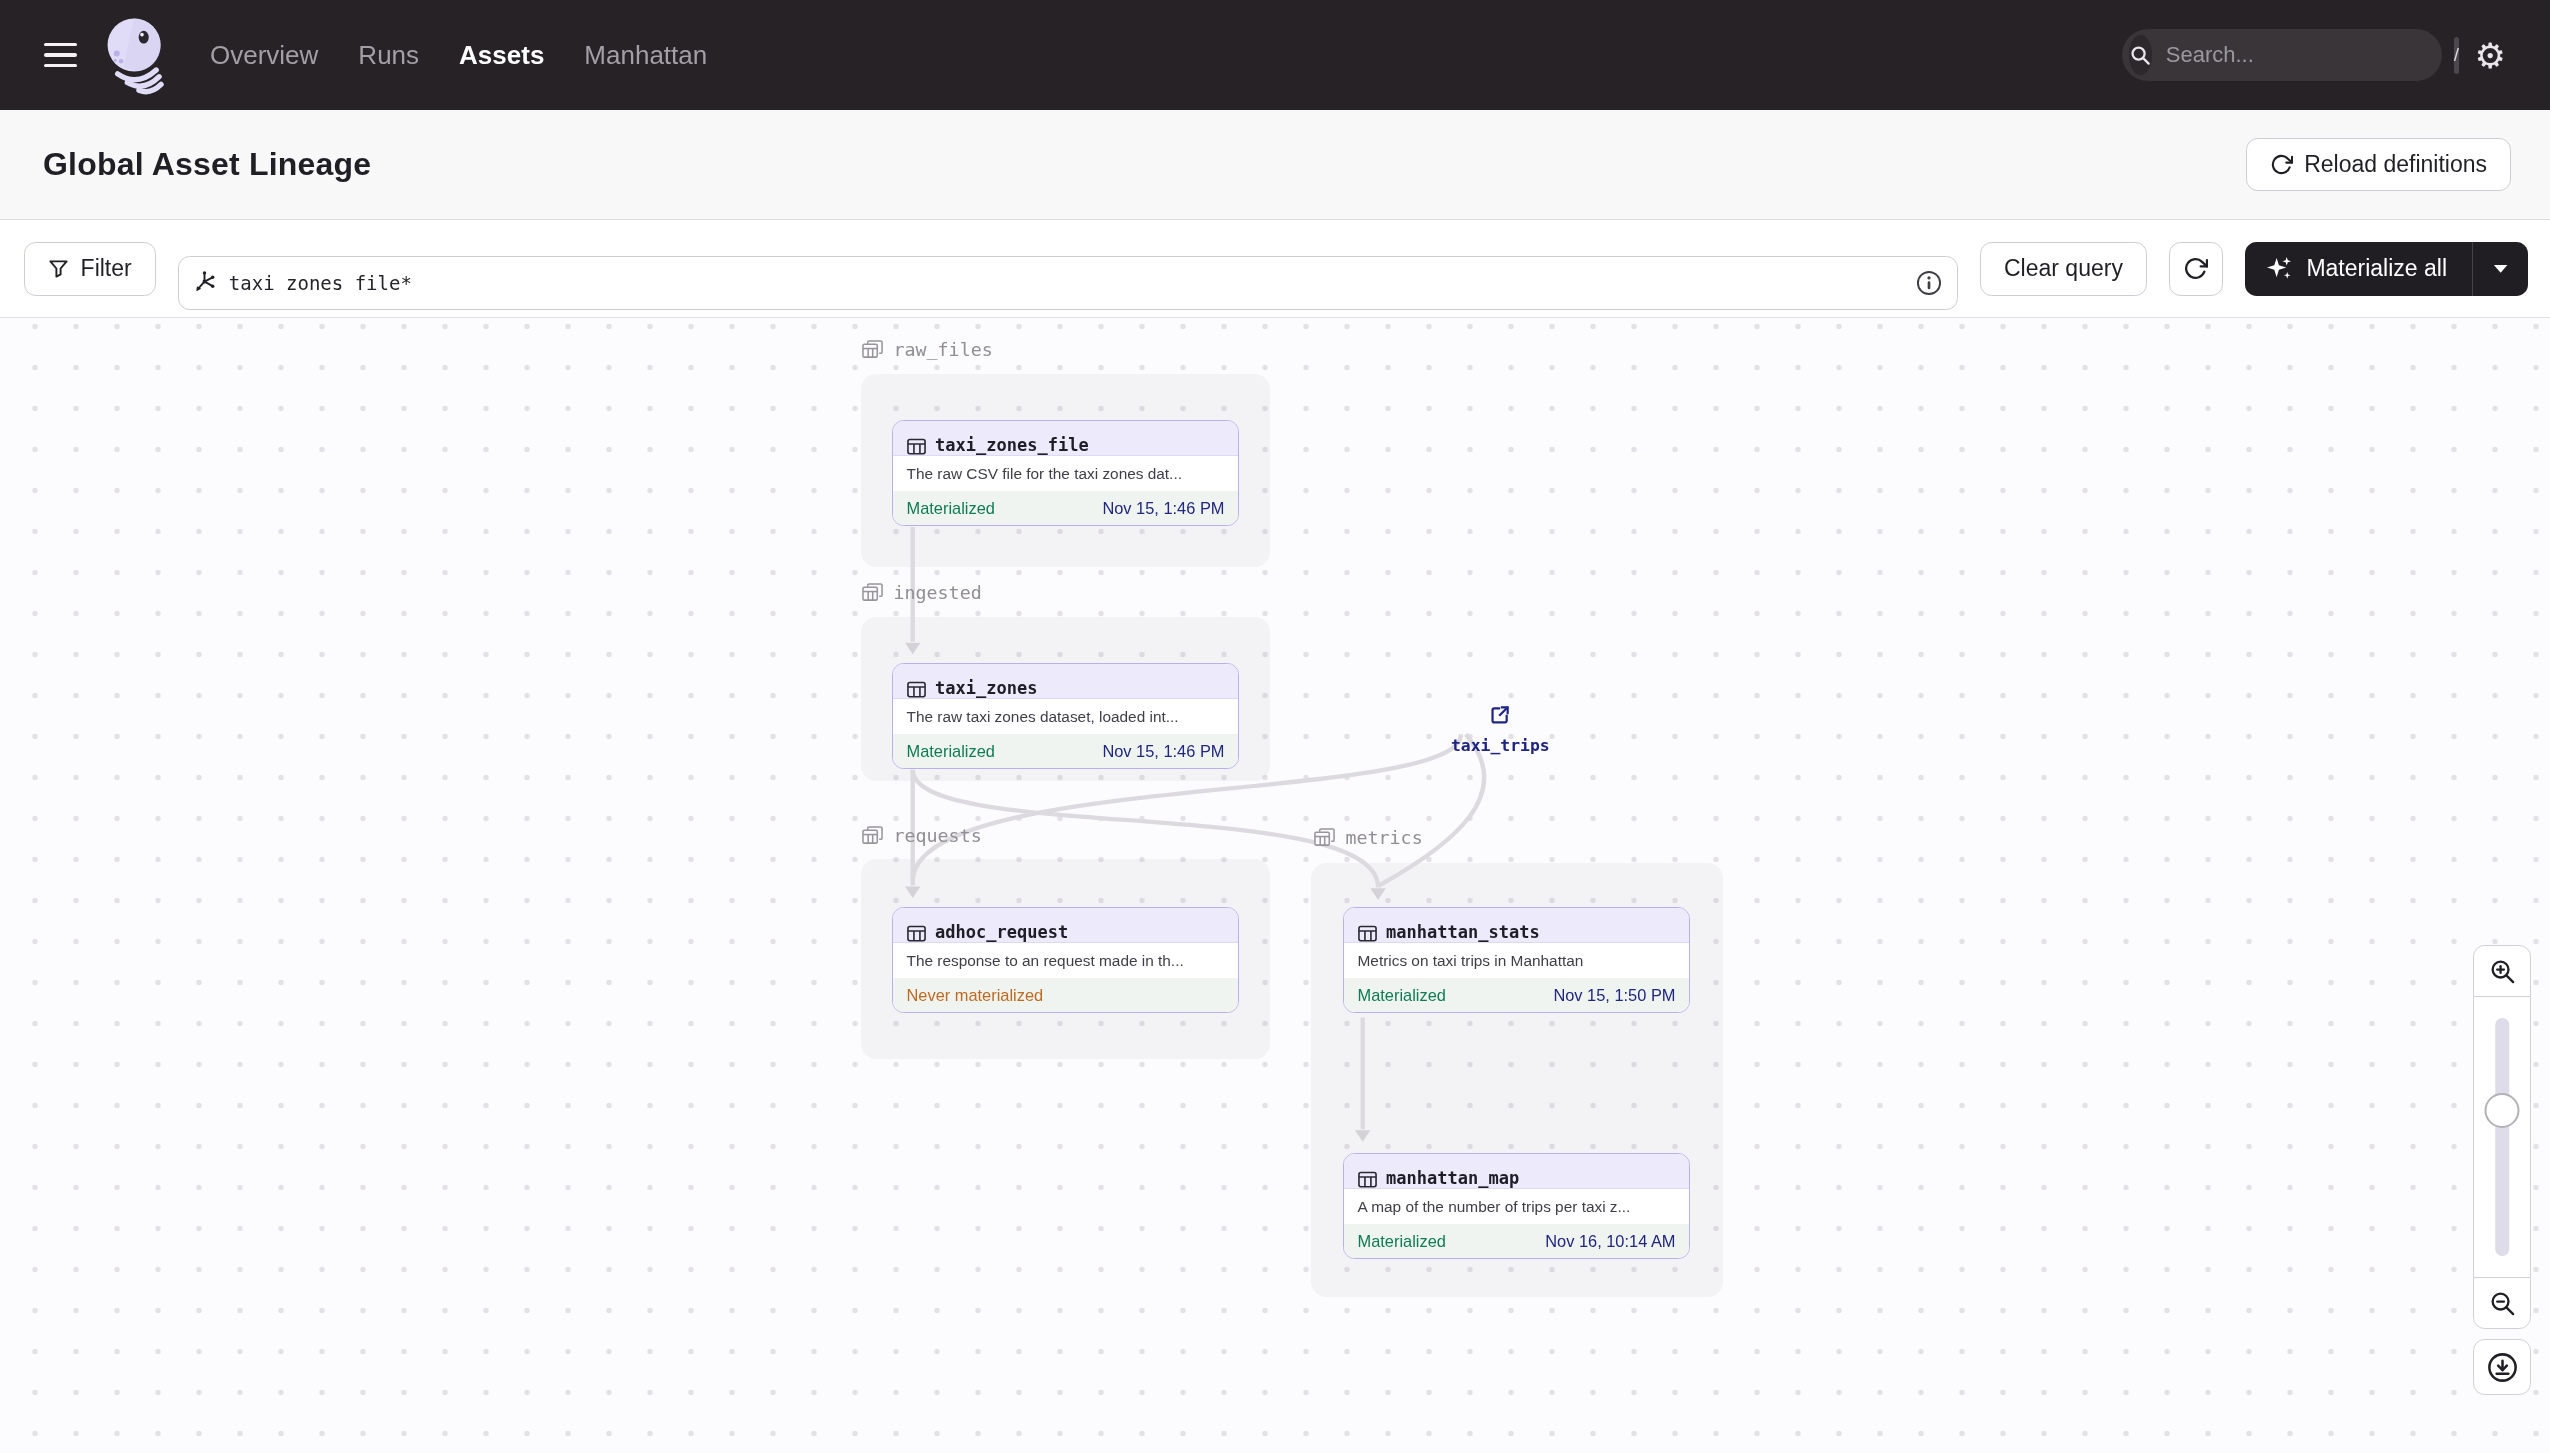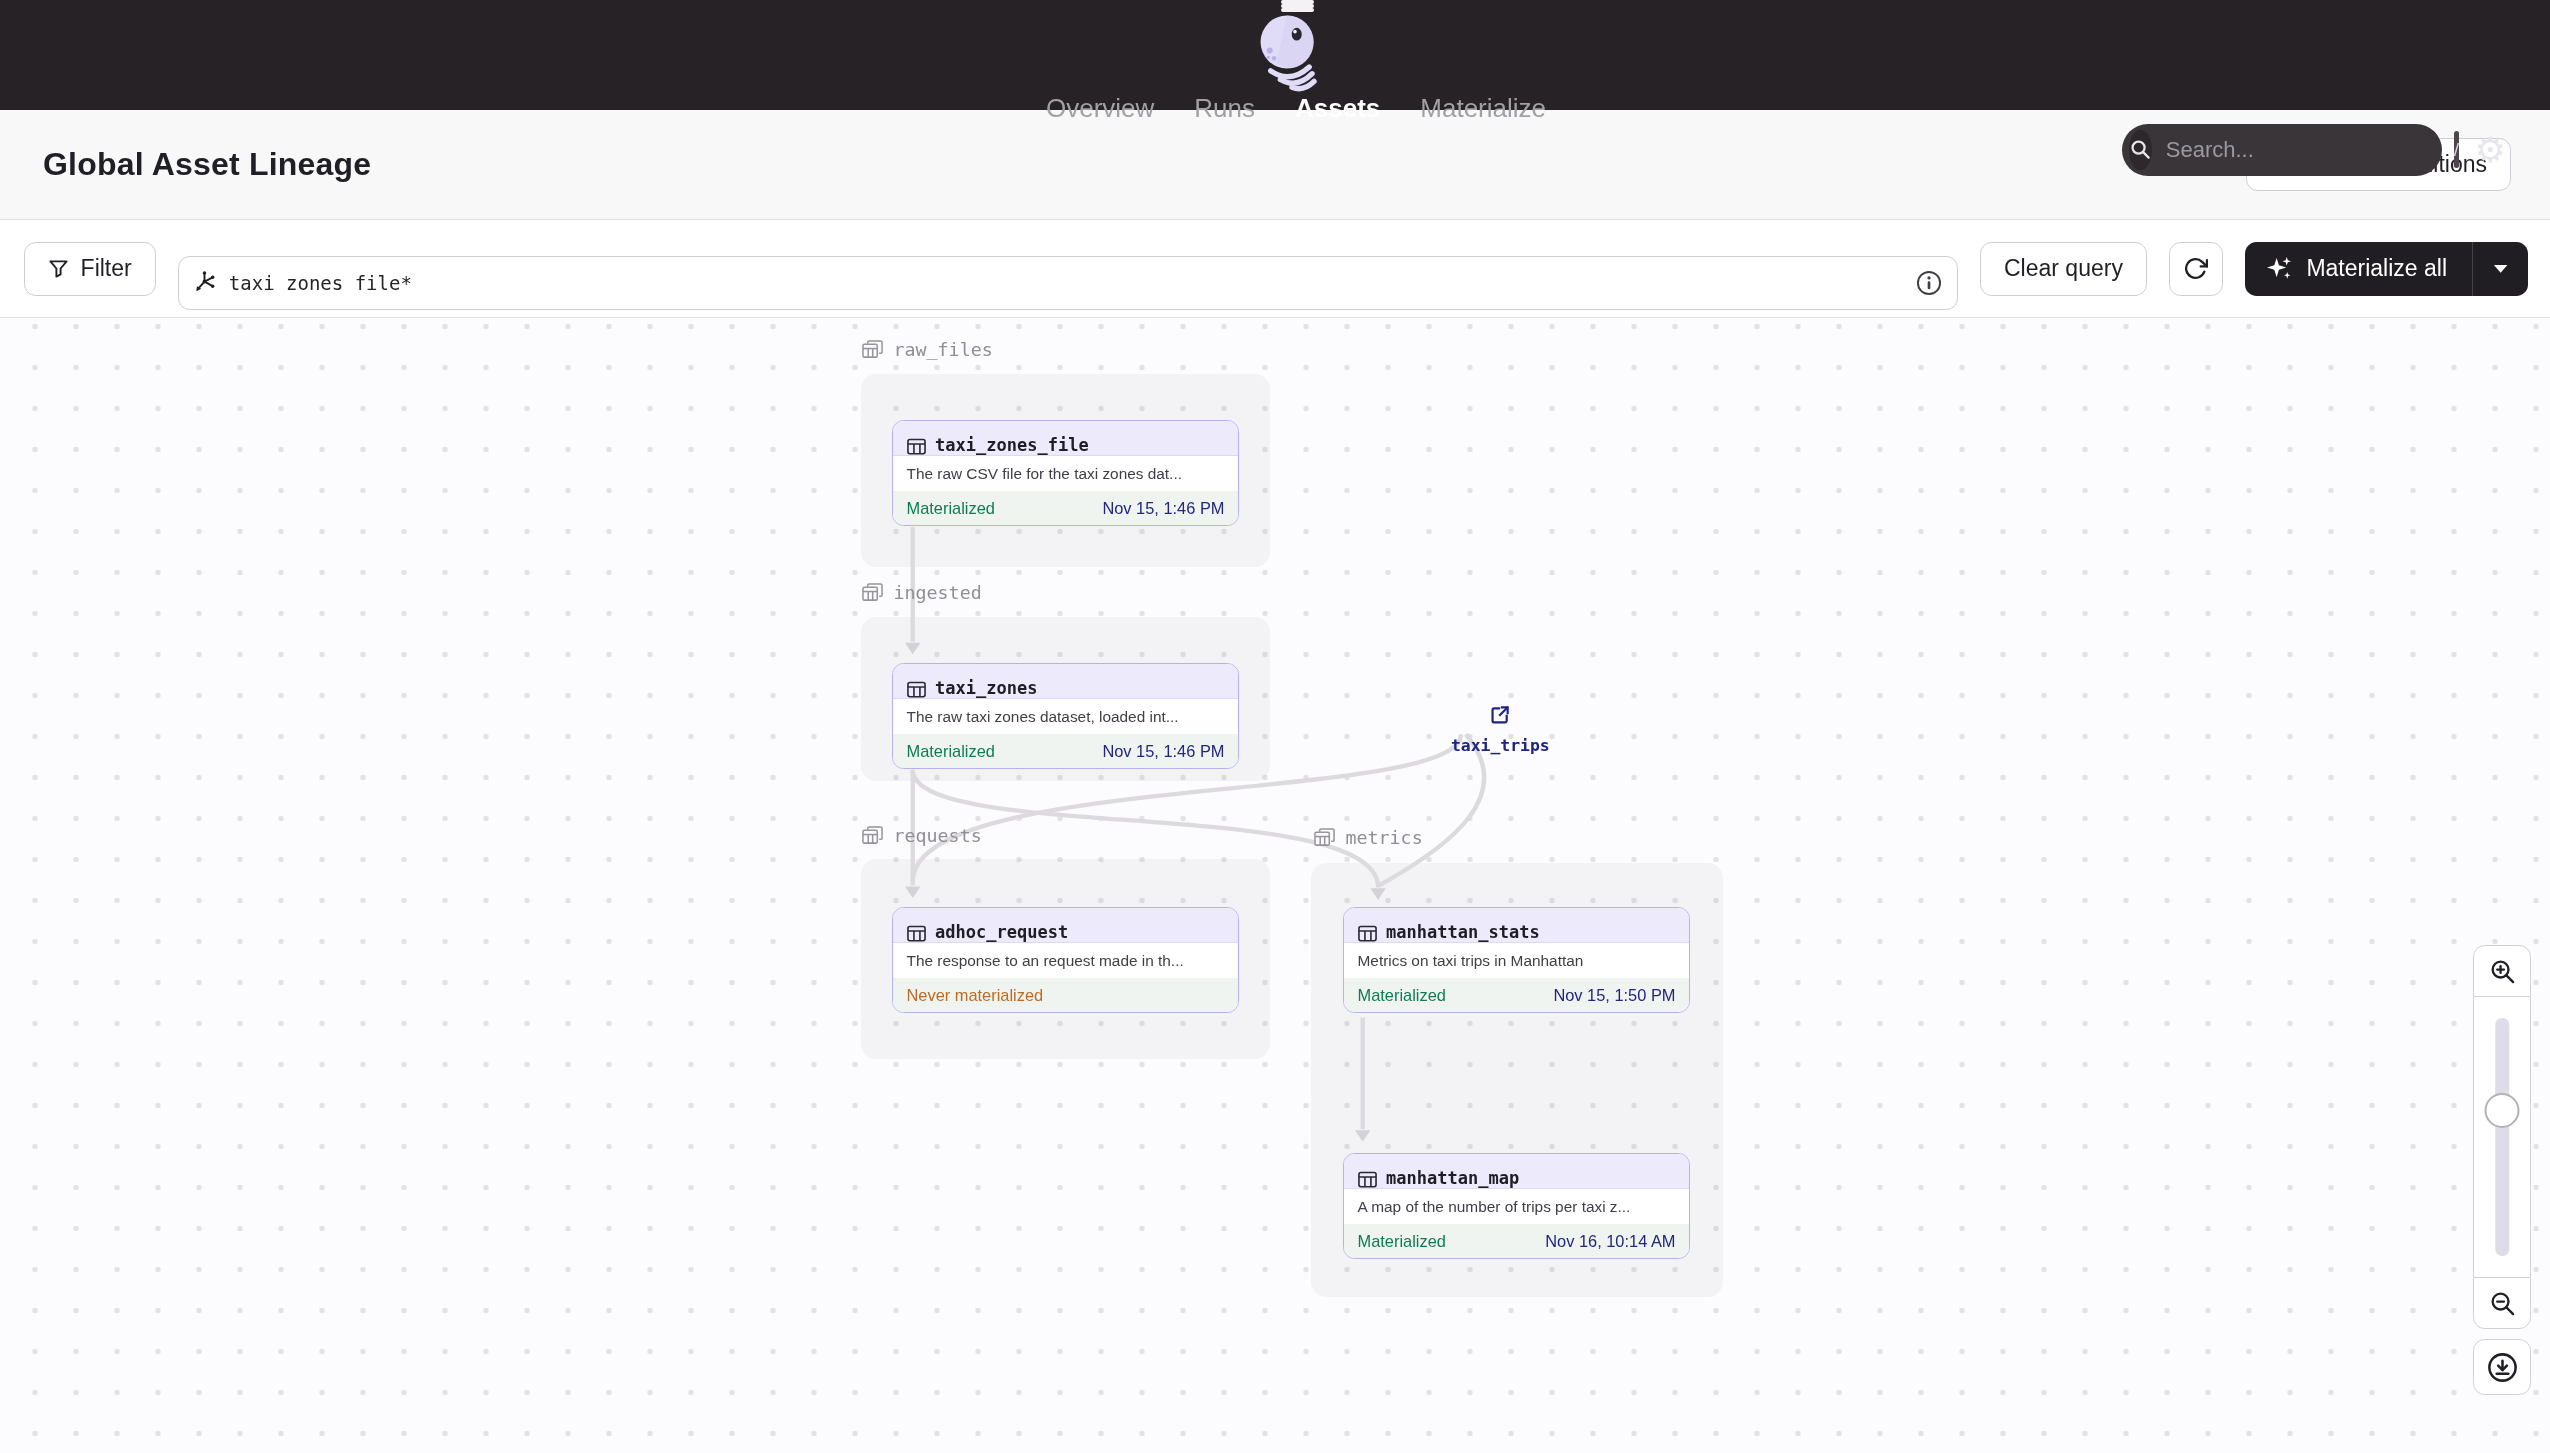--- a/index.html
+++ b/index.html
@@ -1,20 +1,20 @@
 <!DOCTYPE html>
 <html><head>
 <meta charset="utf-8">
 <style>
   * { margin:0; padding:0; box-sizing:border-box; }
   html,body { width:2550px; height:1453px; overflow:hidden; background:#FCFBFD;
               font-family:"Liberation Sans", sans-serif; }
 
   
-  .nav { position:relative; height:110px; background:#262226; display:flex; align-items:center;flex-direction:column; }
+  .nav { position:relative; height:110px; background:#262226; display:flex; align-items:center; }
   .hamburger { width:33px; height:25px; margin-left:44px; display:flex; flex-direction:column;
                justify-content:space-between; cursor:pointer; }
   .hamburger span { display:block; height:3.9px; border-radius:1.9px; background:#F4F2F5; }
   .logo { width:64px; height:81px; margin-left:27px; }
   .nav-menu { display:flex; align-items:center; gap:40px; margin-left:42px; }
   .nav-item { font-size:26px; color:#A29FA5; font-weight:500; cursor:pointer; }
   .nav-item.active { color:#FFFFFF; font-weight:700; }
   .nav-right { margin-left:auto; display:flex; align-items:center; }
   .search-pill { width:320px; height:52px; background:#393539; border-radius:26px;
                  display:flex; align-items:center; padding:0 11.6px 0 7.7px; }
@@ -112,21 +112,21 @@
       <circle cx="11.5" cy="47" r="1.6" fill="#B9B1EA"></circle>
       <path d="M14,61 Q34,75 54,57" stroke="#E0DBF6" stroke-width="5.5" fill="none" stroke-linecap="round"></path>
       <path d="M24,70 Q41,80 57,64" stroke="#E0DBF6" stroke-width="5.5" fill="none" stroke-linecap="round"></path>
       <path d="M36,78 Q48,83 59,72" stroke="#E0DBF6" stroke-width="5.5" fill="none" stroke-linecap="round"></path>
     </svg>
   </div>
   <nav class="nav-menu">
     <span class="nav-item">Overview</span>
     <span class="nav-item">Runs</span>
     <span class="nav-item active">Assets</span>
-    <span class="nav-item">Materialize</span>
+    <span class="nav-item">Manhattan</span>
   </nav>
   <div class="nav-right">
     <div class="search-pill">
       <span class="search-iconwrap">
         <svg width="23" height="23" viewBox="0 0 24 24">
           <circle cx="10" cy="10" r="6.3" stroke="#E8E6EA" stroke-width="2.4" fill="none"></circle>
           <line x1="14.8" y1="14.8" x2="20.5" y2="20.5" stroke="#E8E6EA" stroke-width="2.4" stroke-linecap="round"></line>
         </svg>
       </span>
       <input class="search-input" placeholder="Search..." style="">

